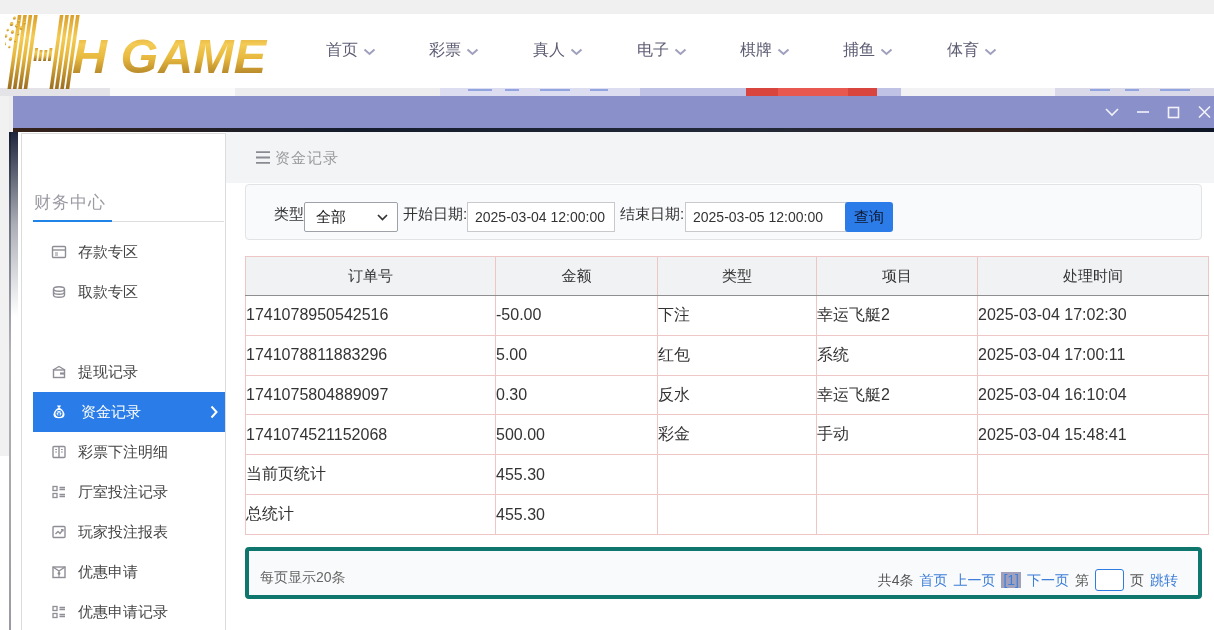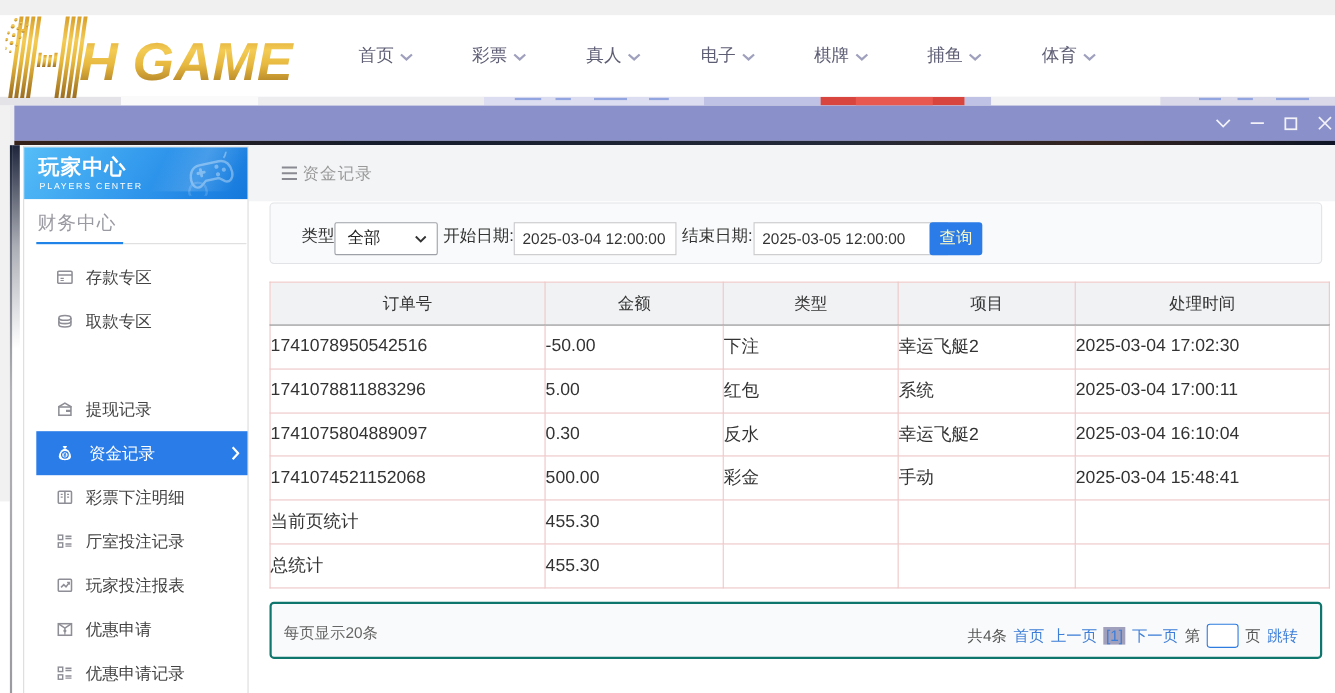--- a/index.html
+++ b/index.html
@@ -53,32 +53,32 @@
 #crumb { left:226px; top:132px; width:988px; height:51px; background:#f3f4f6; }
 #crumb .txt { position:absolute; left:49px; top:17px; font-size:15px; color:#999; letter-spacing:1px;}
 #filter { left:245px; top:184px; width:957px; height:56px; background:#f9fafb;
   border:1px solid #e2e3e6; border-radius:4px; font-size:15px; color:#333; }
 #filter .lb { position:absolute; top:20px; }
 #sel { position:absolute; left:58px; top:17px; width:94px; height:30px; background:#fff;
   border:1px solid #9ea2a8; border-radius:2px; font-size:15px; padding-left:11px; line-height:28px; color:#222;}
 .inp { position:absolute; top:17px; height:30px; background:#fff; border:1px solid #c9c9cd;
   font-size:14px; line-height:28px; padding-left:7px; color:#333; white-space:nowrap; overflow:hidden; }
 #btnq { position:absolute; left:599px; top:17px; width:48px; height:30px; background:#2b7ce9;
-  border-radius:3px; color:#fef9c3; font-size:15px; text-align:center; line-height:30px; }
+  border-radius:3px; color:#0f172a; font-size:15px; text-align:center; line-height:30px; }
 
 
 #tbl { left:245px; top:256px; width:963px; height:279px; border-collapse:collapse; font-size:15px; color:#333;
   table-layout:fixed; background:#fff; }
 #tbl th { background:#f1f2f4; font-weight:normal; border:1px solid #eec6c6; border-bottom:1px solid #8f8f8f;
   height:39px; }
 #tbl td { border:1px solid #eec6c6; text-align:left; font-size:16px; }
 
 
 #pager { left:245px; top:547px; width:957px; height:52px; background:#f9fafb;
-  border:2px solid #0f766e; border-radius:4px; font-size:14px; color:#555; }
+  border:4px solid #0f766e; border-radius:4px; font-size:14px; color:#555; }
 #pager .l { position:absolute; left:11px; top:18px; color:#666; }
 #pager .r { position:absolute; right:20px; top:18px; }
 #pager .r span { margin-left:6px; }
 #pager .bl { color:#3d7ed8; }
 #pager .cur { background:#a0a0bd; color:#3d7ed8; padding:0 2px; }
 #pgin { display:inline-block; width:29px; height:22px; border:1px solid #2e7ce0; border-radius:3px;
   background:#fff; vertical-align:-6px; }
 </style>
 </head>
 <body>
@@ -261,39 +261,20 @@
           <td></td>
           <td></td>
         </tr>
   </tbody>
     </table>
   <div class="abs" id="pager">
     <span class="l">每页显示20条</span>
     <span class="r">共4条<span class="bl">首页</span><span class="bl">上一页</span><span class="cur">[1]</span><span class="bl">下一页</span><span>第</span><span id="pgin"></span><span>页</span><span class="bl">跳转</span></span>
   </div>
   <div class="abs" id="sidebar">
-    <div class="abs" id="phead">
-      <div style="position:absolute;left:85px;top:-20px;width:160px;height:60px;background:linear-gradient(115deg,rgba(255,255,255,0) 30%,rgba(255,255,255,.16) 50%,rgba(255,255,255,0) 70%)"></div>
-      <span class="cn">玩家中心</span>
-      <span class="en">PLAYERS CENTER</span>
-      <svg style="position:absolute;right:7px;top:4px;opacity:.38" width="50" height="40" viewBox="0 0 50 40">
-        <g transform="rotate(-12 25 20)">
-          <path d="M15 10 C8 10 5 16 5 22 C5 28 9 31 13 29 L18 25 L30 25 L35 29 C39 31 43 28 43 22 C43 16 40 10 33 10 Z" fill="none" stroke="#eaf5ff" stroke-width="2.2"></path>
-          <g fill="#eaf5ff">
-            <rect x="11" y="15.7" width="8.4" height="2.6" rx="1.2"></rect>
-            <rect x="13.9" y="12.8" width="2.6" height="8.4" rx="1.2"></rect>
-            <circle cx="30" cy="14.5" r="1.9"></circle>
-              <circle cx="36" cy="18.5" r="1.9"></circle>
-            <circle cx="30" cy="21.5" r="1.9"></circle>
-          </g>
-          <path d="M38 8 C42 5 40 1 45 0" fill="none" stroke="#eaf5ff" stroke-width="1.5"></path>
-        </g>
-        <circle cx="12" cy="36" r="8" fill="none" stroke="#eaf5ff" stroke-width="2.2" opacity=".45"></circle>
-      </svg>
-    </div>
     <div class="abs" id="ftitle">财务中心</div>
     <div class="abs" id="uline1"></div>
     <div class="abs" id="uline2"></div>
     <div class="mitem" style="top:98px">
         <svg class="ic" viewBox="0 0 16 16">
           <g fill="none" stroke="#8e8e96" stroke-width="1.4">
             <rect x="1.5" y="2.5" width="13" height="11" rx="1"></rect>
             <path d="M1.5 6 H14.5"></path>
             <path d="M4 9 H7 M4 11 H7" stroke-width="1.1"></path>
           </g>

